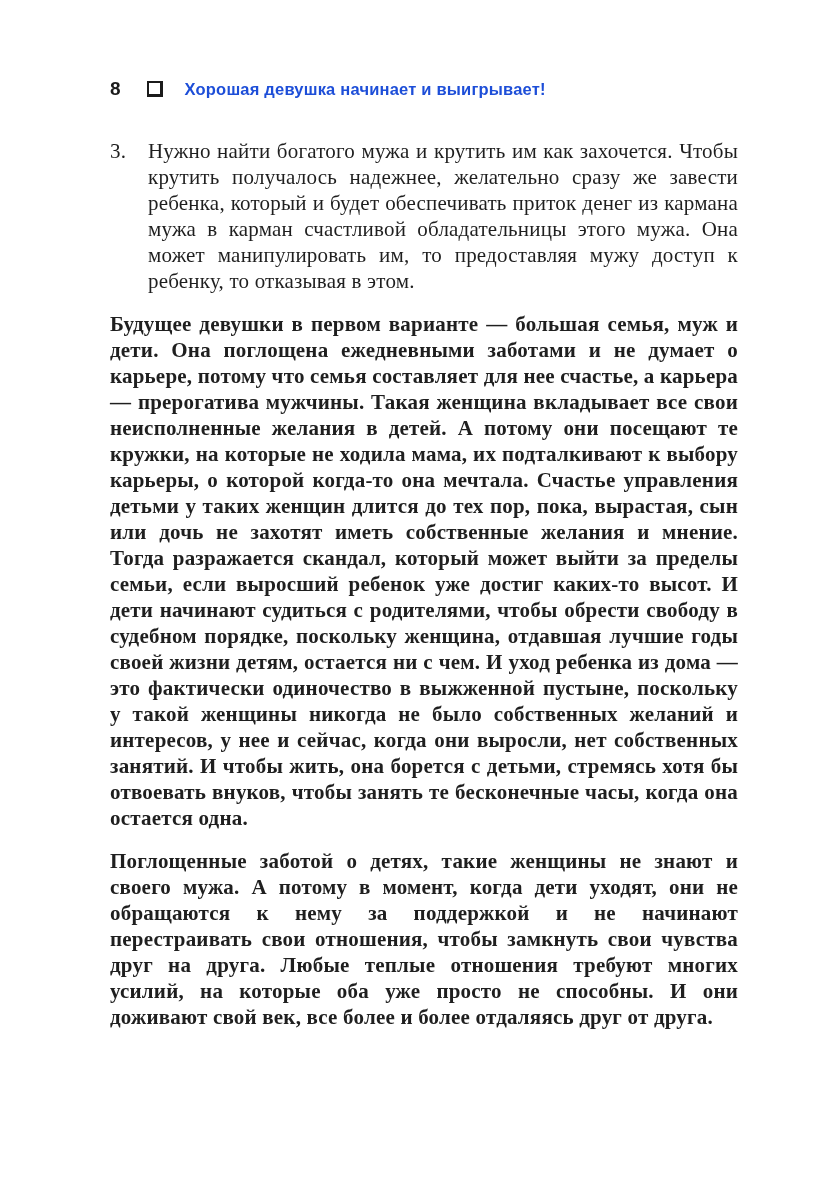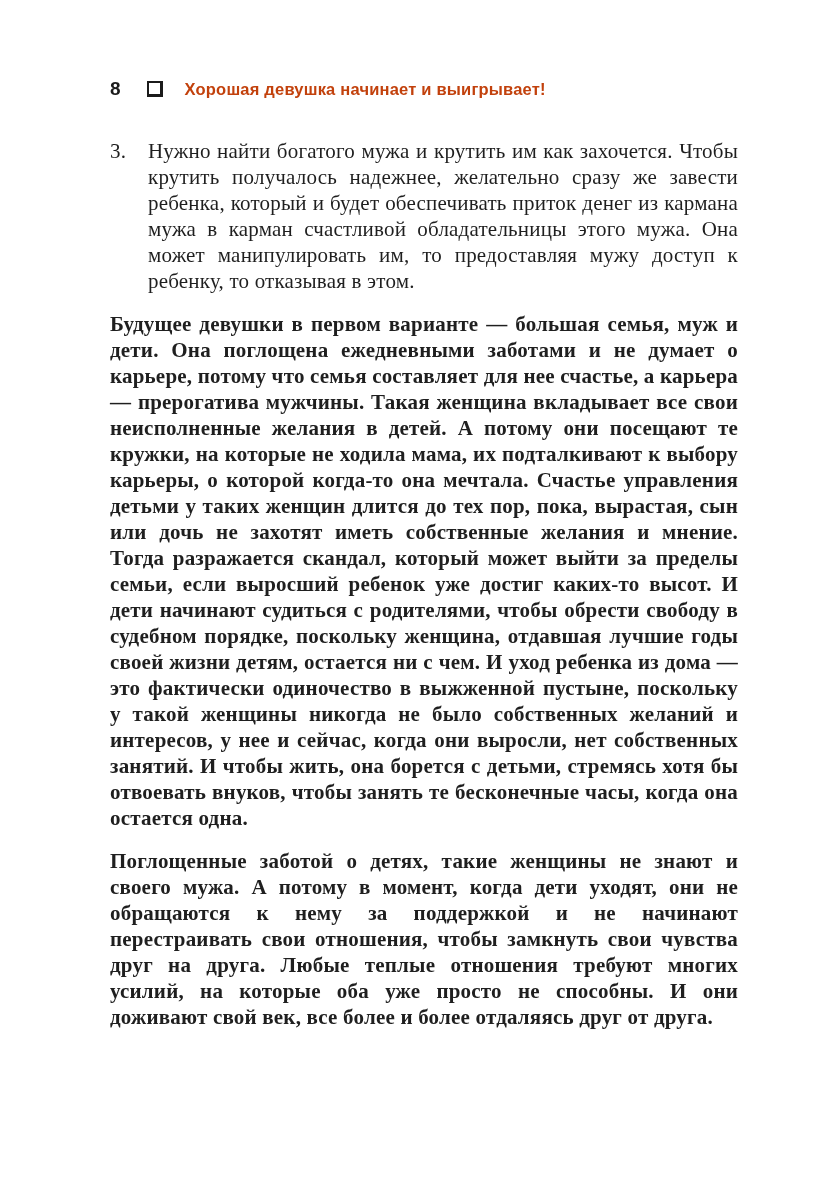--- a/index.html
+++ b/index.html
@@ -41,21 +41,21 @@
     border: 2px solid #1b1b1b;
     border-right-width: 3px;
     border-bottom-width: 3px;
     margin-left: 26px;
     margin-right: 22px;
     flex: 0 0 auto;
   }
   .running-title {
     font-size: 16.5px;
     font-weight: 700;
-    color: #c2410c;
+    color: #1d4ed8;
     letter-spacing: 0.2px;
   }
   
   .content {
     position: absolute;
     top: 138px;
     left: 110px;
     width: 628px;
     font-size: 21px;
     line-height: 26px;

